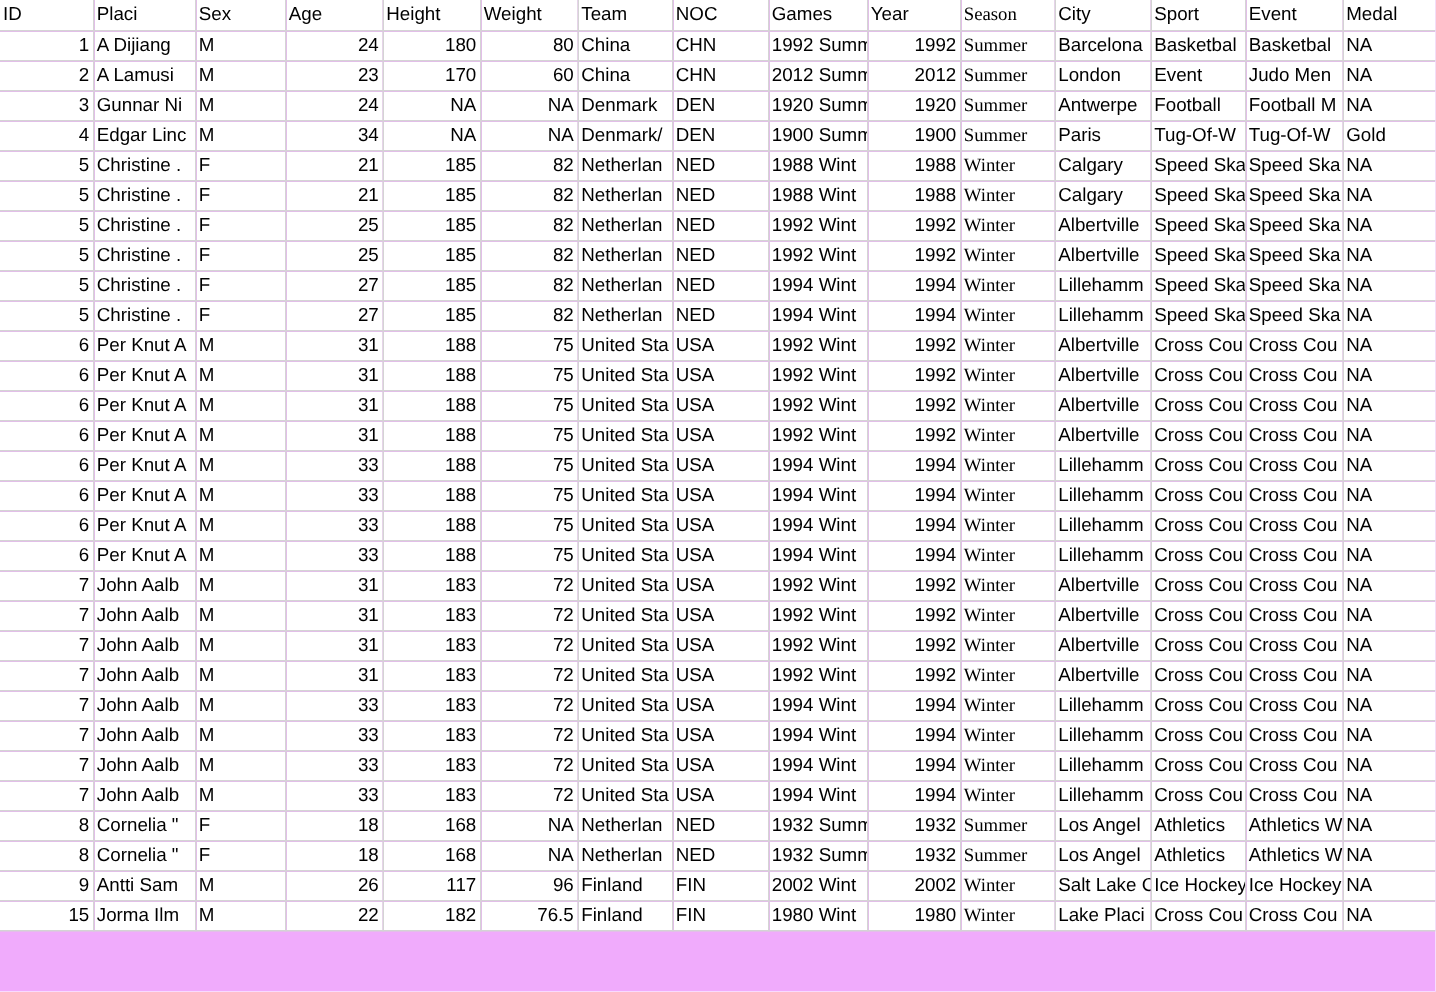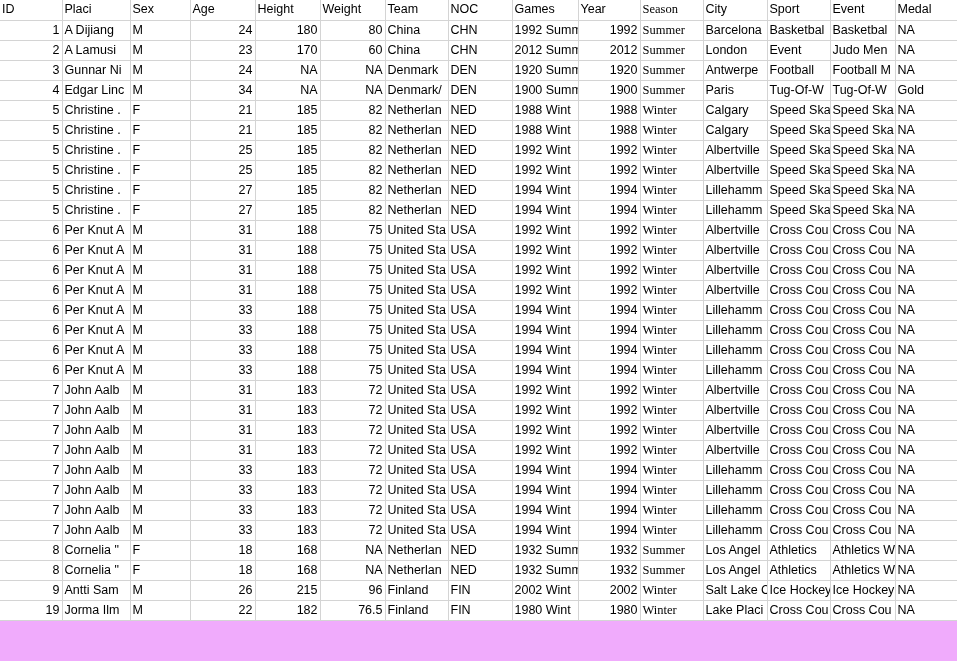--- a/index.html
+++ b/index.html
@@ -570,34 +570,34 @@
           <td class="c-city txt">Los Angel</td>
           <td class="c-sport txt">Athletics</td>
           <td class="c-event txt">Athletics W</td>
           <td class="c-medal txt">NA</td>
         </tr>
         <tr>
           <td class="c-id num">9</td>
           <td class="c-name txt">Antti Sam</td>
           <td class="c-sex txt">M</td>
           <td class="c-age num">26</td>
-          <td class="c-height num">215</td>
+          <td class="c-height num">117</td>
           <td class="c-weight num">96</td>
           <td class="c-team txt">Finland</td>
           <td class="c-noc txt">FIN</td>
           <td class="c-games txt">2002 Wint</td>
           <td class="c-year num">2002</td>
           <td class="c-season txt">Winter</td>
           <td class="c-city txt">Salt Lake C</td>
           <td class="c-sport txt">Ice Hockey</td>
           <td class="c-event txt">Ice Hockey</td>
           <td class="c-medal txt">NA</td>
         </tr>
         <tr>
-          <td class="c-id num">19</td>
+          <td class="c-id num">15</td>
           <td class="c-name txt">Jorma Ilm</td>
           <td class="c-sex txt">M</td>
           <td class="c-age num">22</td>
           <td class="c-height num">182</td>
           <td class="c-weight num">76.5</td>
           <td class="c-team txt">Finland</td>
           <td class="c-noc txt">FIN</td>
           <td class="c-games txt">1980 Wint</td>
           <td class="c-year num">1980</td>
           <td class="c-season txt">Winter</td>

